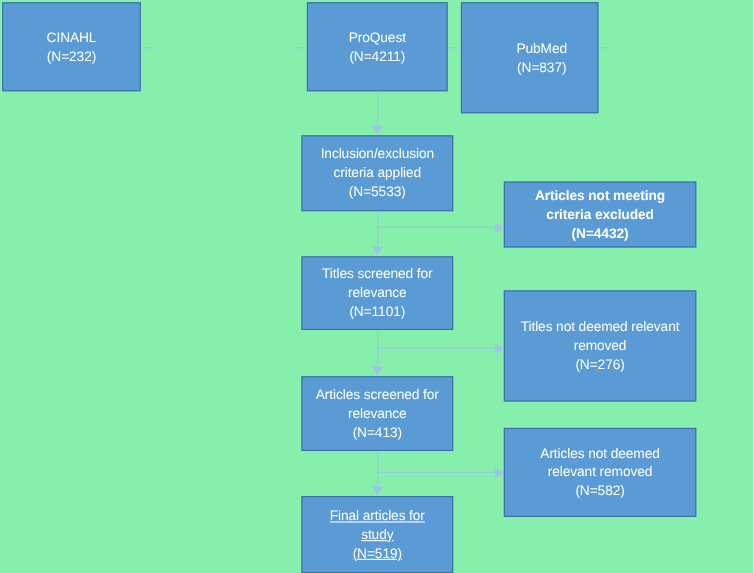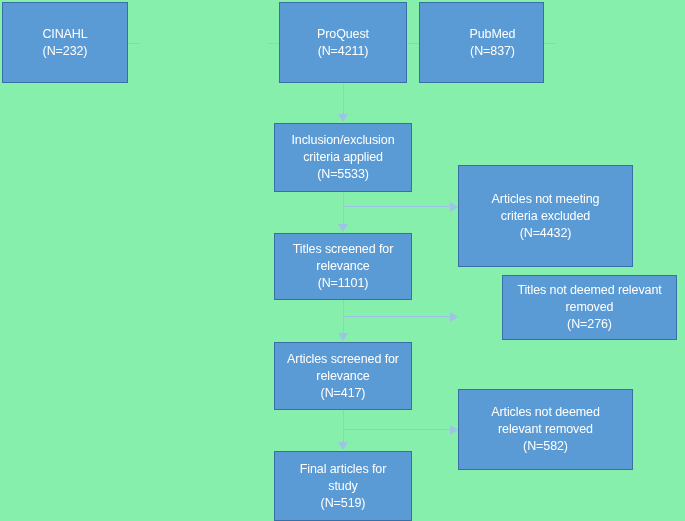--- a/index.html
+++ b/index.html
@@ -76,21 +76,21 @@
     <span class="lbl">CINAHL
 (N=232)</span>
   </div>
 
 
   <div class="node" style="left:279px; top:2px; width:128px; height:81px;">
     <span class="lbl">ProQuest
 (N=4211)</span>
   </div>
 
-  <div class="node" style="left:419px; top:2px; width:125px; height:81px;padding-left:22px;">
+  <div class="node" style="left:419px; top:2px; width:125px; height:101px;padding-left:22px;">
     <span class="lbl">PubMed
 (N=837)</span>
   </div>
 
 
   <div class="conn-h" style="left:128px; top:43px; width:12px;"></div>
   <div class="conn-h" style="left:268px; top:43px; width:11px;"></div>
   <div class="conn-h" style="left:407px; top:43px; width:12px;"></div>
   <div class="conn-h" style="left:544px; top:43px; width:12px;"></div>
 
@@ -102,36 +102,36 @@
 
   <div class="node" style="left:274px; top:233px; width:138px; height:67px;align-items:center;">
     <span class="lbl">Titles screened for
 relevance
 (N=1101)</span>
   </div>
 
   <div class="node" style="left:274px; top:342px; width:138px; height:68px;">
     <span class="lbl">Articles screened for
 relevance
-(N=417)</span>
+(N=413)</span>
   </div>
 
-  <div class="node" style="left:274px; top:451px; width:138px; height:70px;">
+  <div class="node" style="left:274px; top:451px; width:138px; height:70px;text-decoration:underline;">
     <span class="lbl">Final articles for
 study
 (N=519)</span>
   </div>
 
-  <div class="node" style="left:458px; top:165px; width:175px; height:102px;">
+  <div class="node" style="left:458px; top:165px; width:175px; height:60px;font-weight:bold;">
     <span class="lbl">Articles not meeting
 criteria excluded
 (N=4432)</span>
   </div>
 
-  <div class="node" style="left:458px; top:275px; width:175px; height:65px;margin-left:44px;">
+  <div class="node" style="left:458px; top:264px; width:175px; height:101px;">
     <span class="lbl">Titles not deemed relevant
 removed
 (N=276)</span>
   </div>
 
   <div class="node" style="left:458px; top:389px; width:175px; height:81px;">
     <span class="lbl">Articles not deemed
 relevant removed
 (N=582)</span>
   </div>

